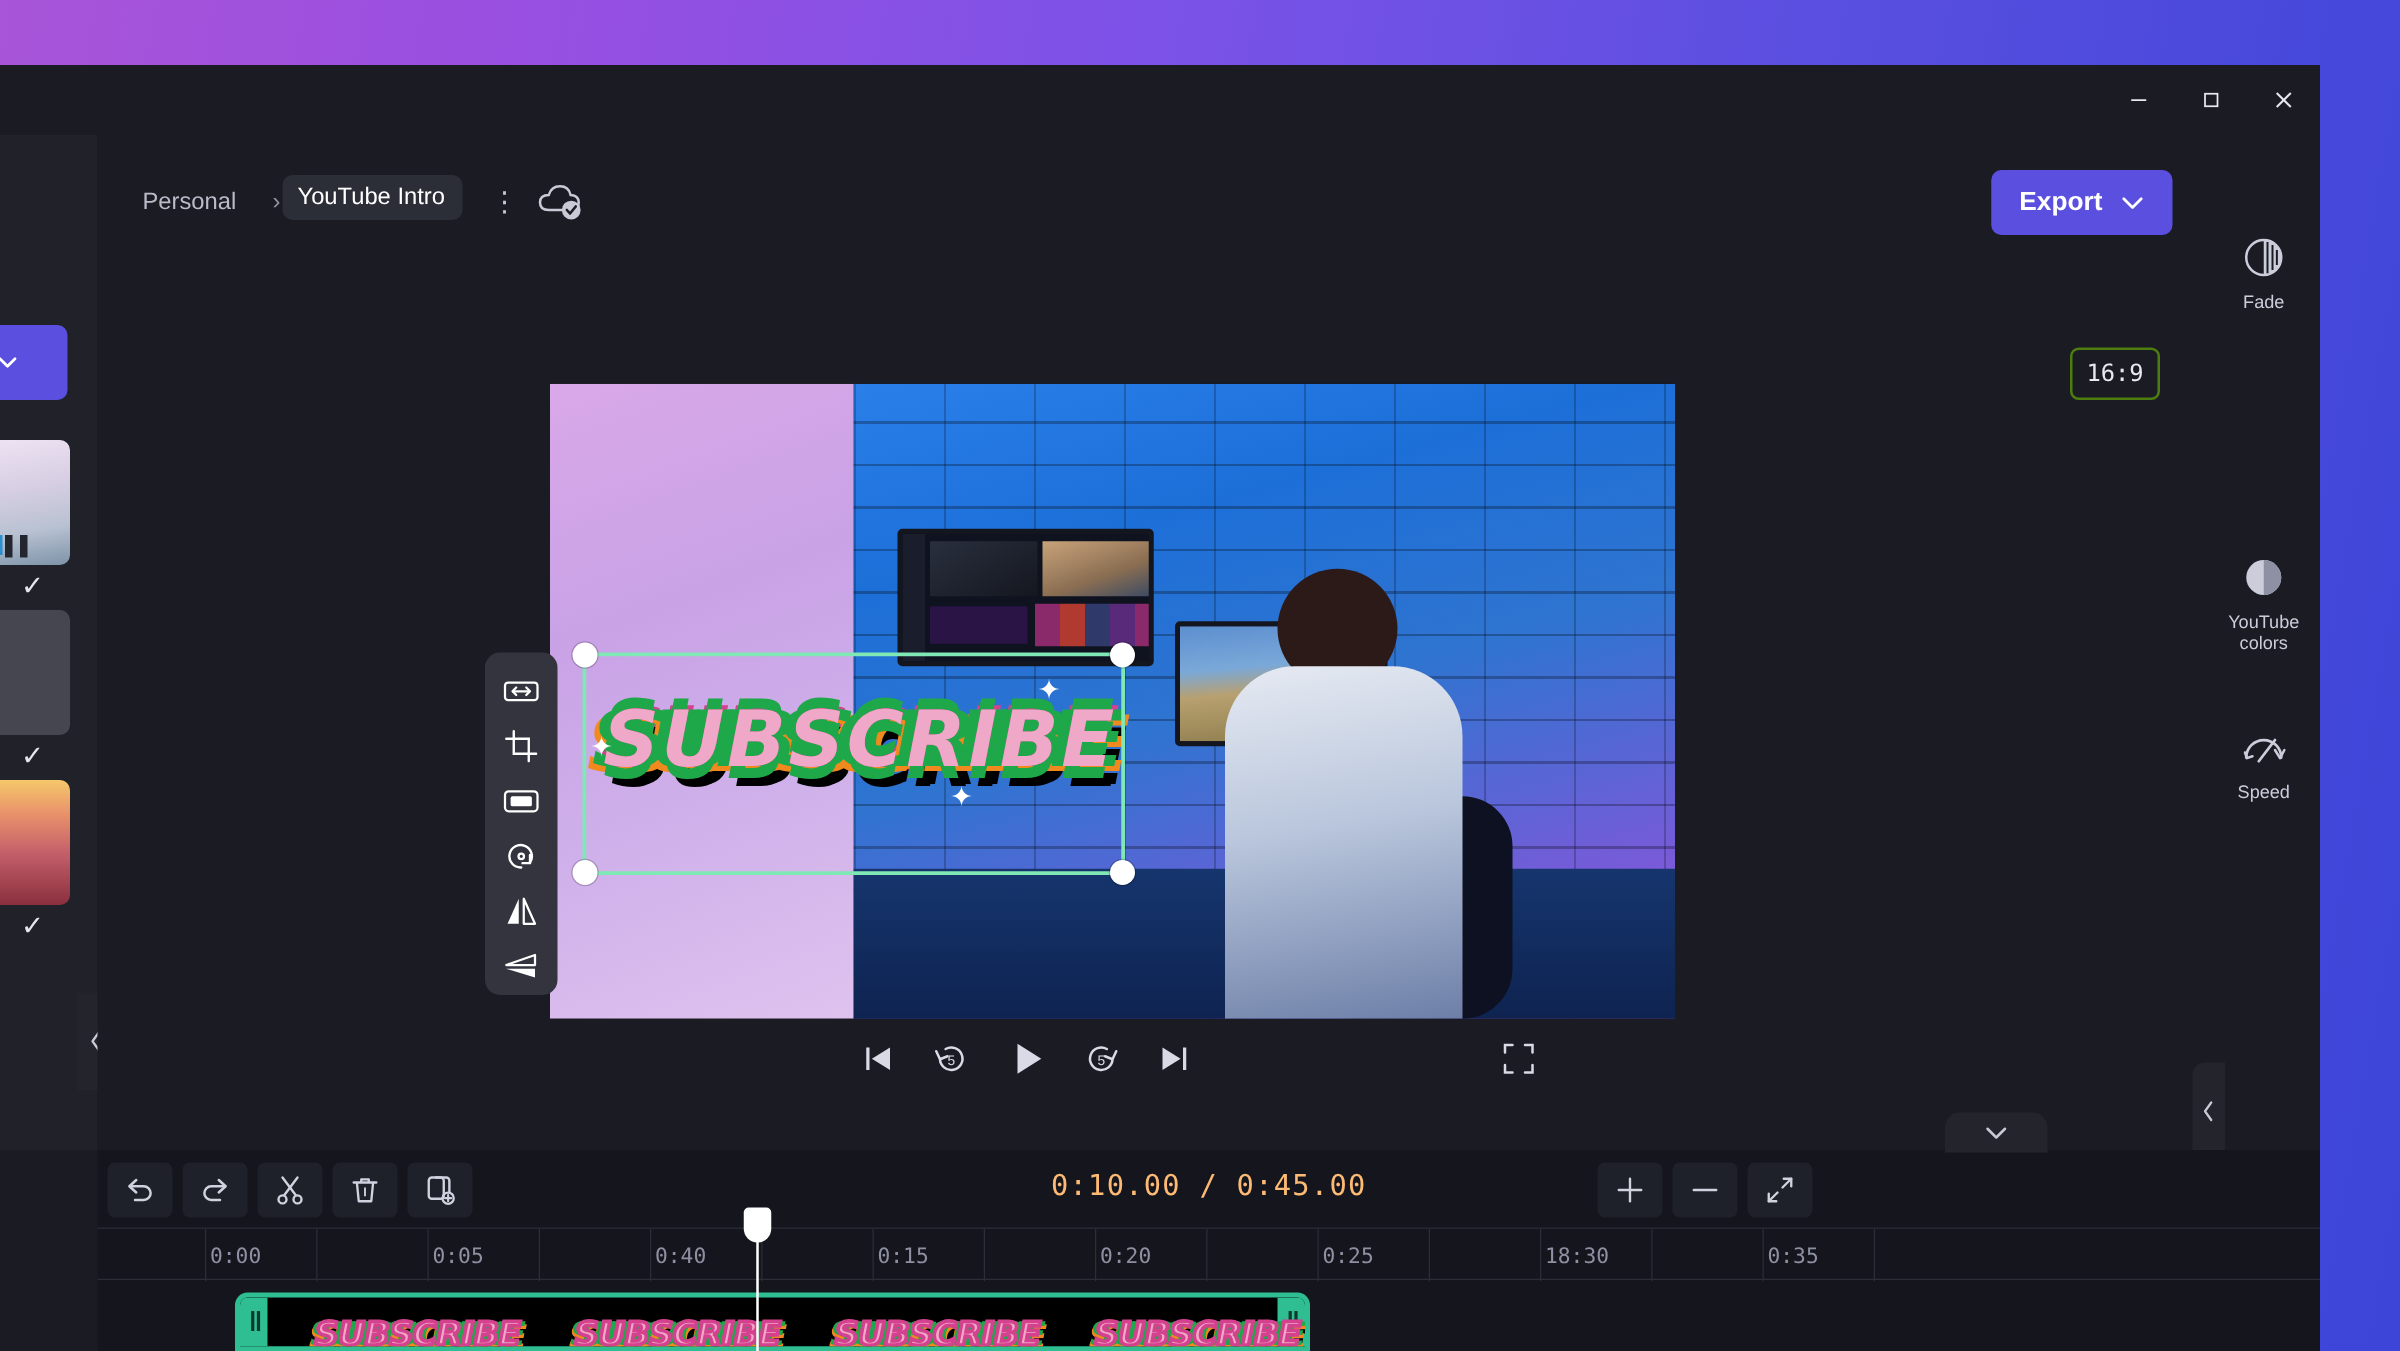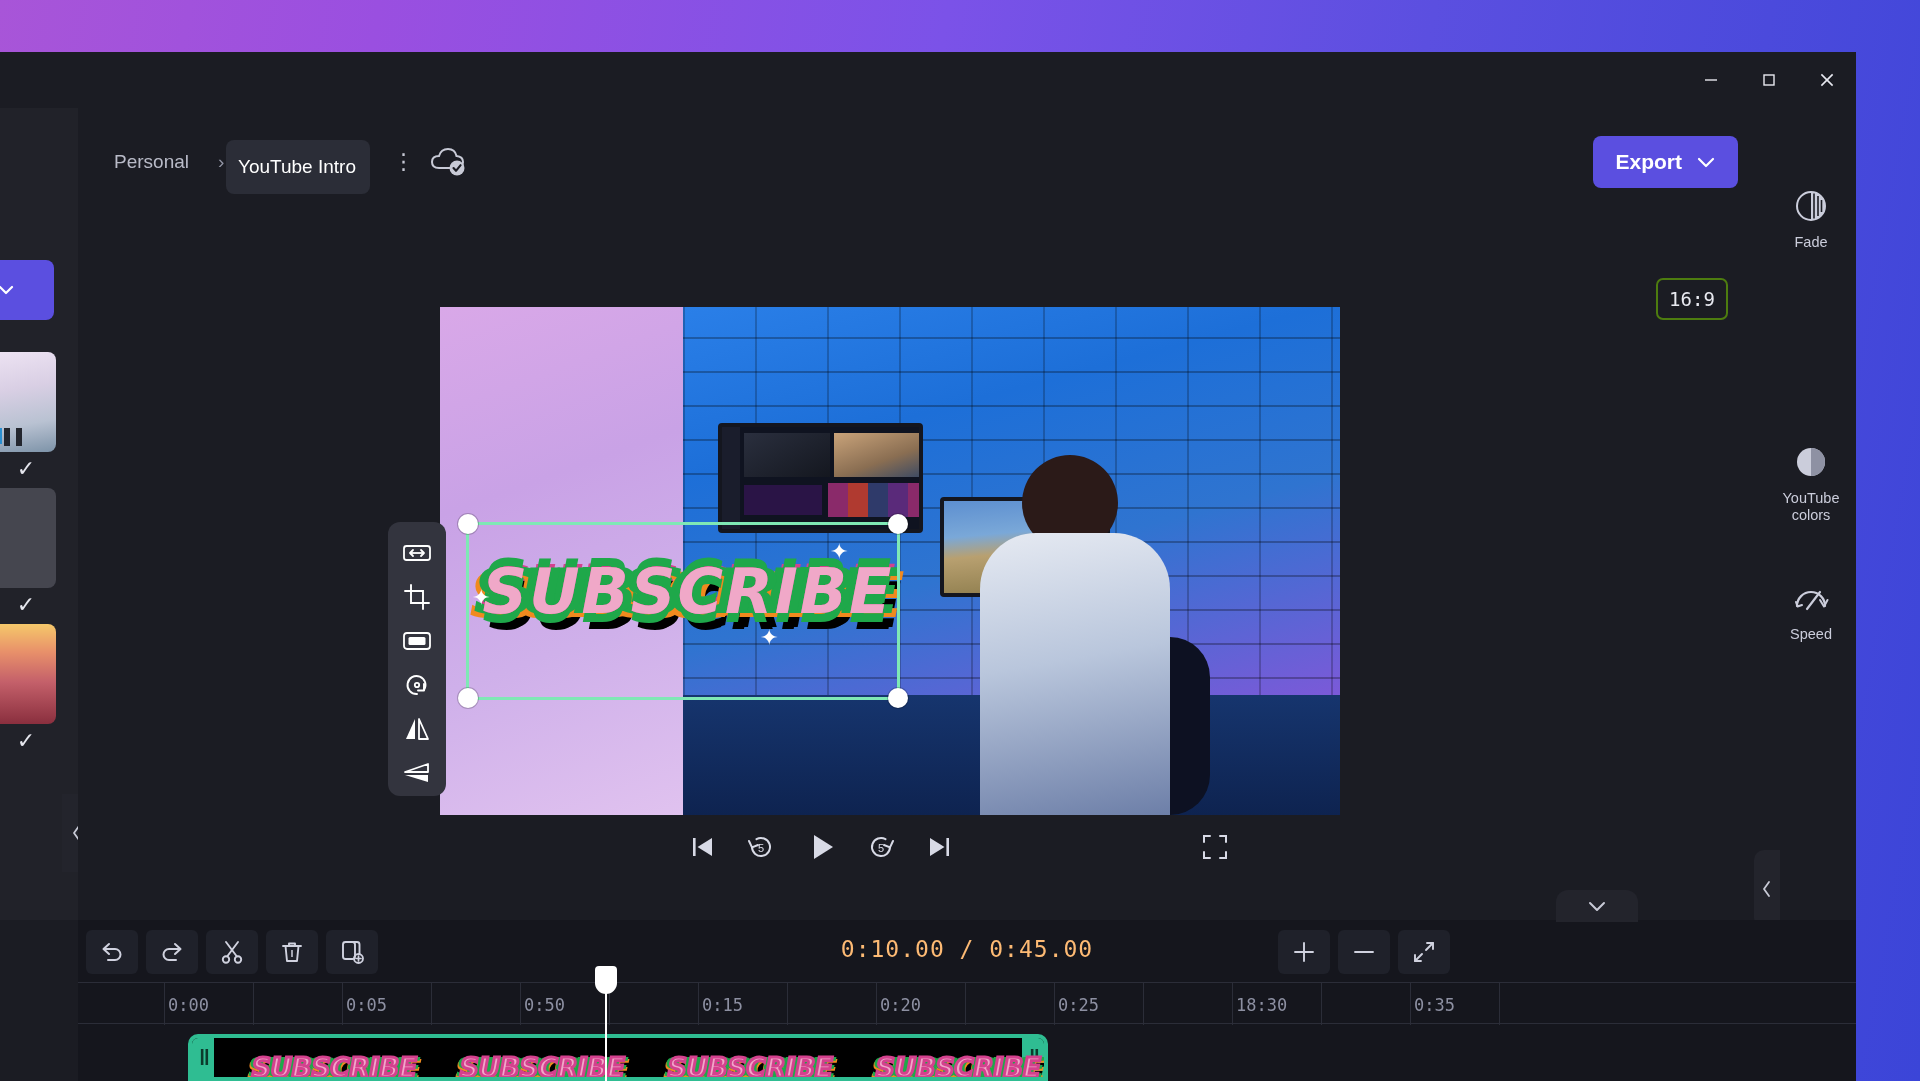--- a/index.html
+++ b/index.html
@@ -47,21 +47,21 @@
   }
 
   
   #project-header{ position:absolute; left:0; top:32px; width:100%; height:64px; }
   .crumb{
     position:absolute; top:0; height:44px; display:flex; align-items:center;
     padding:0 14px; font-size:19px; color:#b9bbc8; border-radius:8px; cursor:pointer;
   }
   #crumb-personal{ left:22px; }
   #crumb-sep{ left:126px; color:#9093a3; font-size:19px; }
-  #crumb-project{ left:148px; background:#2b2d37; color:#fff; font-weight:400; height:54px;padding-left:12px; }
+  #crumb-project{ left:148px; background:#2b2d37; color:#fff; font-weight:400; height:36px;padding-left:12px; }
   #project-menu{
     position:absolute; left:306px; top:2px; width:40px; height:40px;
     display:flex; align-items:center; justify-content:center; cursor:pointer;
     color:#c6c8d4; font-size:22px; letter-spacing:1px;
   }
   #save-status{ position:absolute; left:350px; top:4px; width:40px; height:38px; cursor:default; }
   #export-button{
     position:absolute; right:28px; top:-4px; height:52px; padding:0 22px;
     background:#5b4fe0; border-radius:8px; display:flex; align-items:center;
     gap:14px; color:#fff; font-size:21px; font-weight:bold; cursor:pointer;
@@ -564,21 +564,21 @@
       <div class="tick-line" style="left:887px"></div>
       <div class="tick-line" style="left:976px"></div>
       <div class="tick-line" style="left:1065px"></div>
       <div class="tick-line" style="left:1154px"></div>
       <div class="tick-line" style="left:1243px"></div>
       <div class="tick-line" style="left:1332px"></div>
       <div class="tick-line" style="left:1421px"></div>
 
       <div class="tick-label" style="left:90px">0:00</div>
       <div class="tick-label" style="left:268px">0:05</div>
-      <div class="tick-label" style="left:446px">0:50</div>
+      <div class="tick-label" style="left:446px">0:40</div>
       <div class="tick-label" style="left:624px">0:15</div>
       <div class="tick-label" style="left:802px">0:20</div>
       <div class="tick-label" style="left:980px">0:25</div>
       <div class="tick-label" style="left:1158px">18:30</div>
       <div class="tick-label" style="left:1336px">0:35</div>
     </div>
 
     <div id="track-area">
       <div id="clip">
         <div class="clip-handle" style="left:0">

